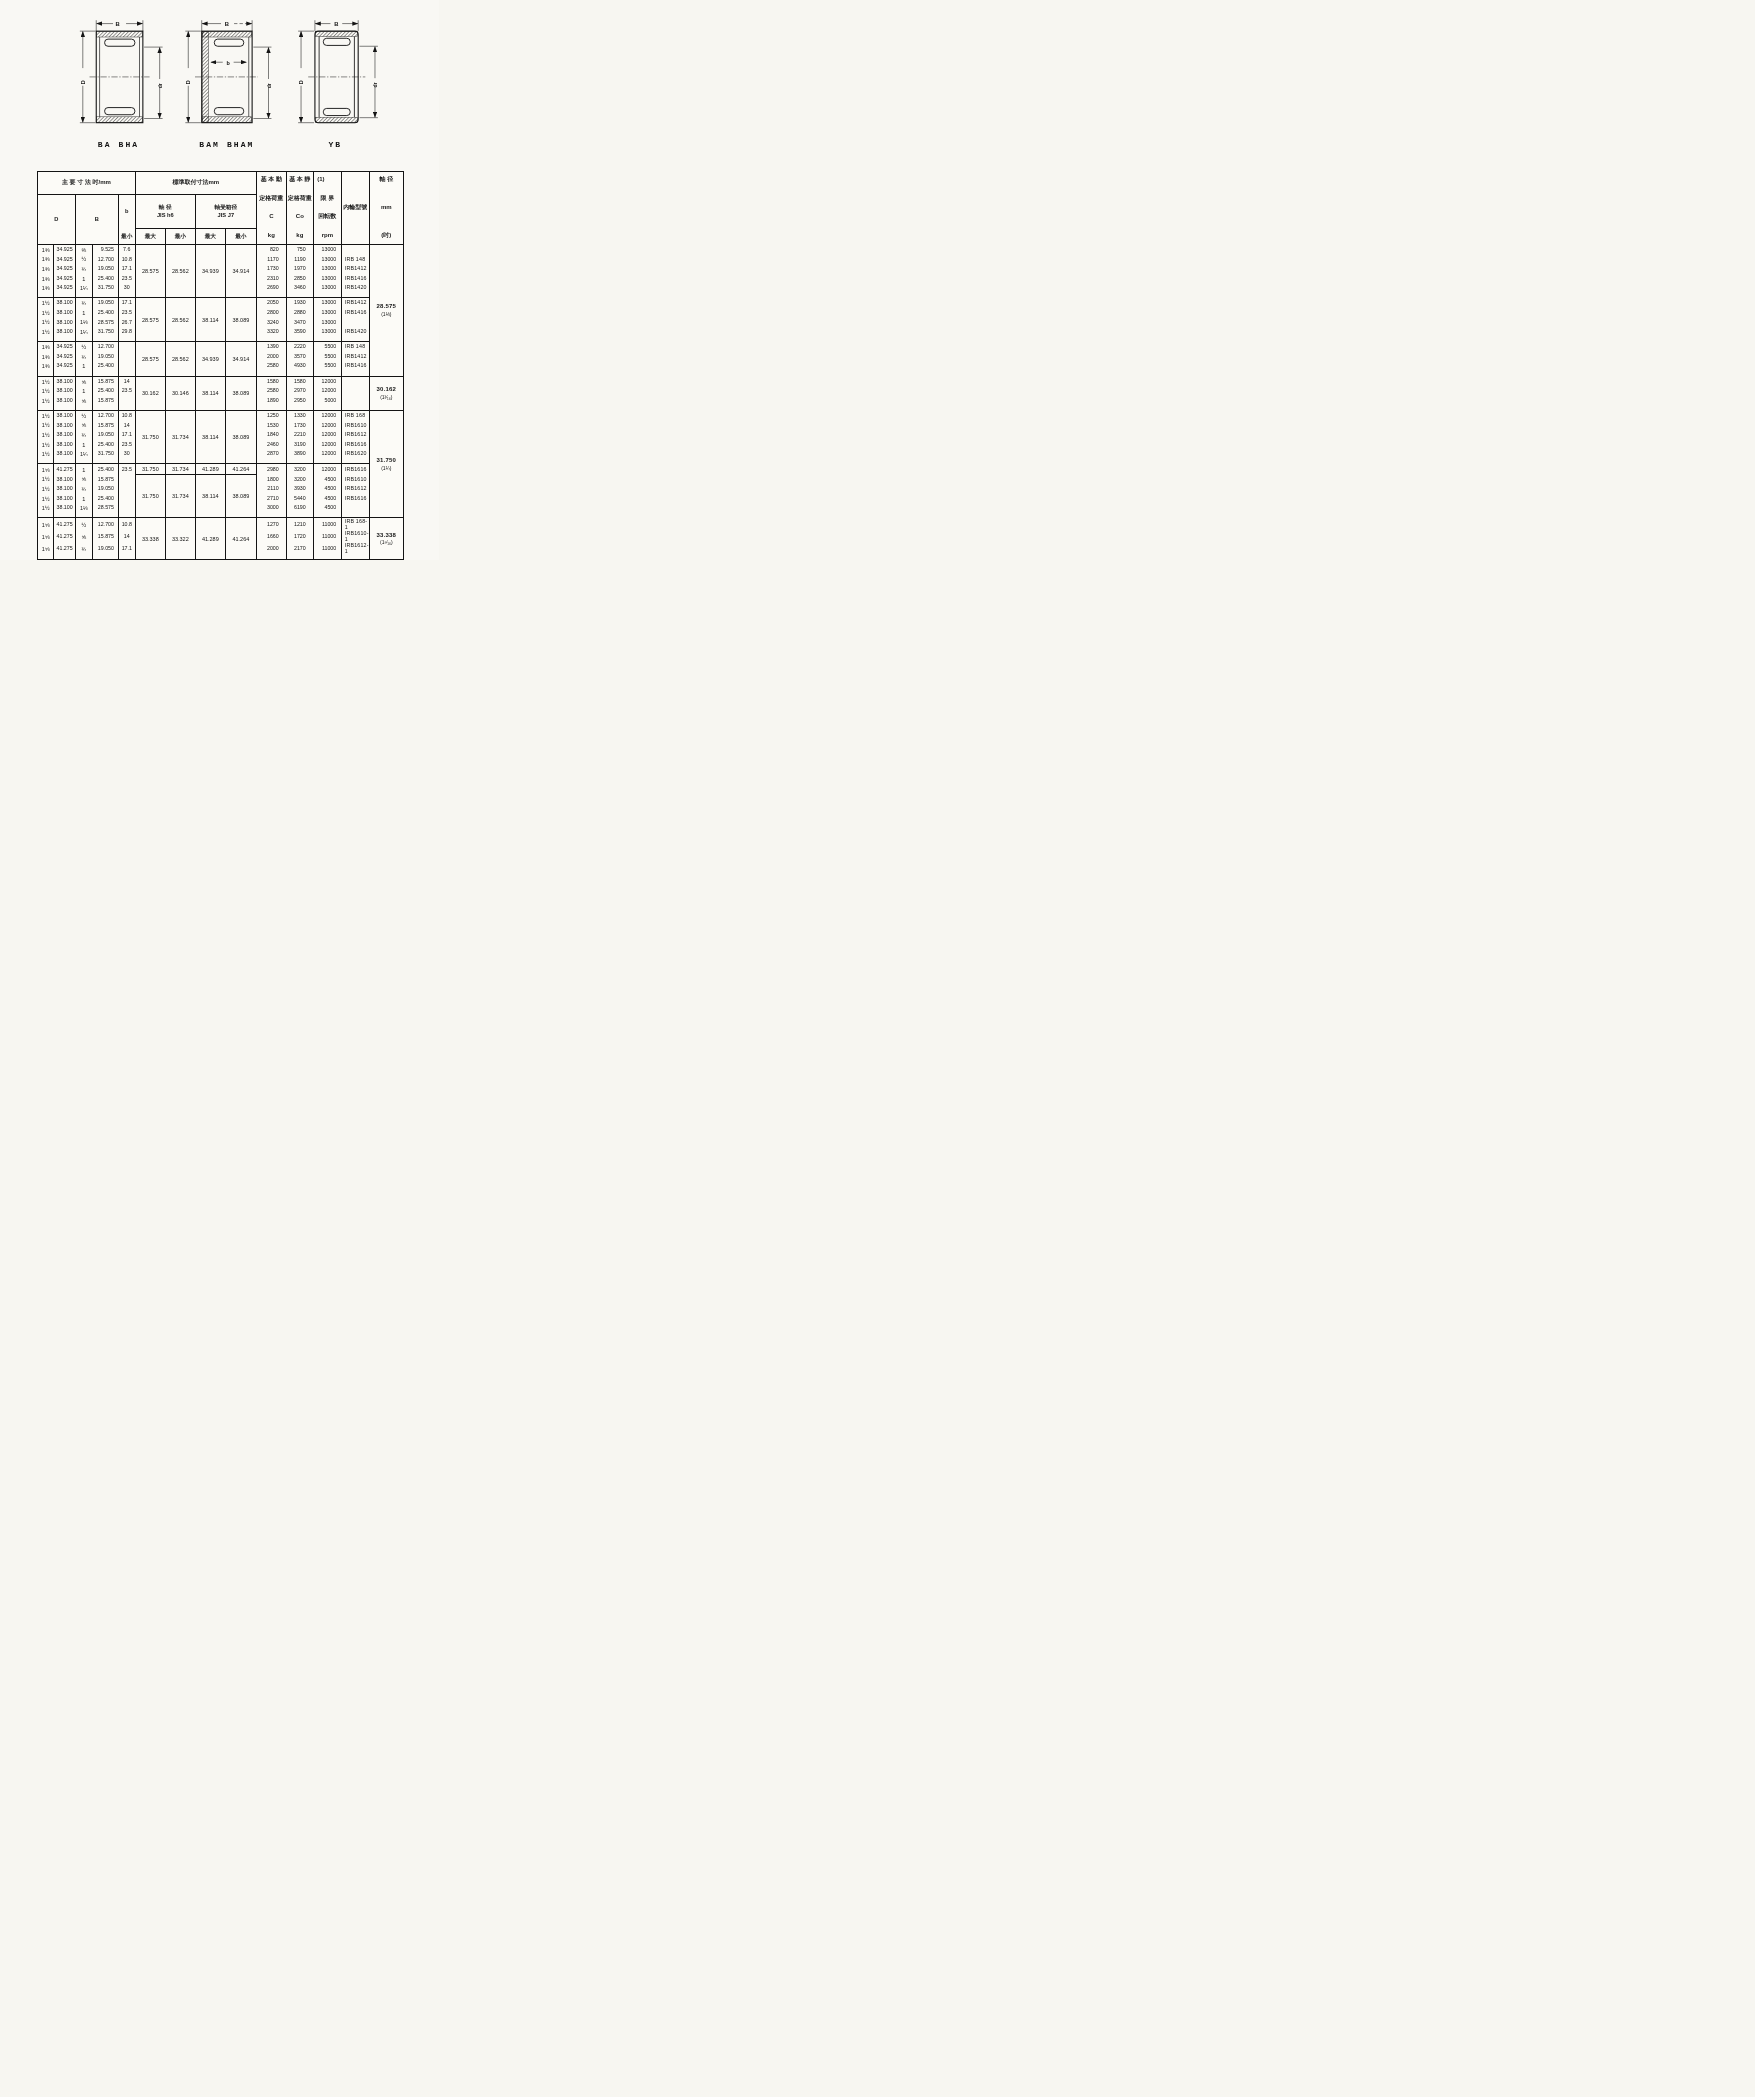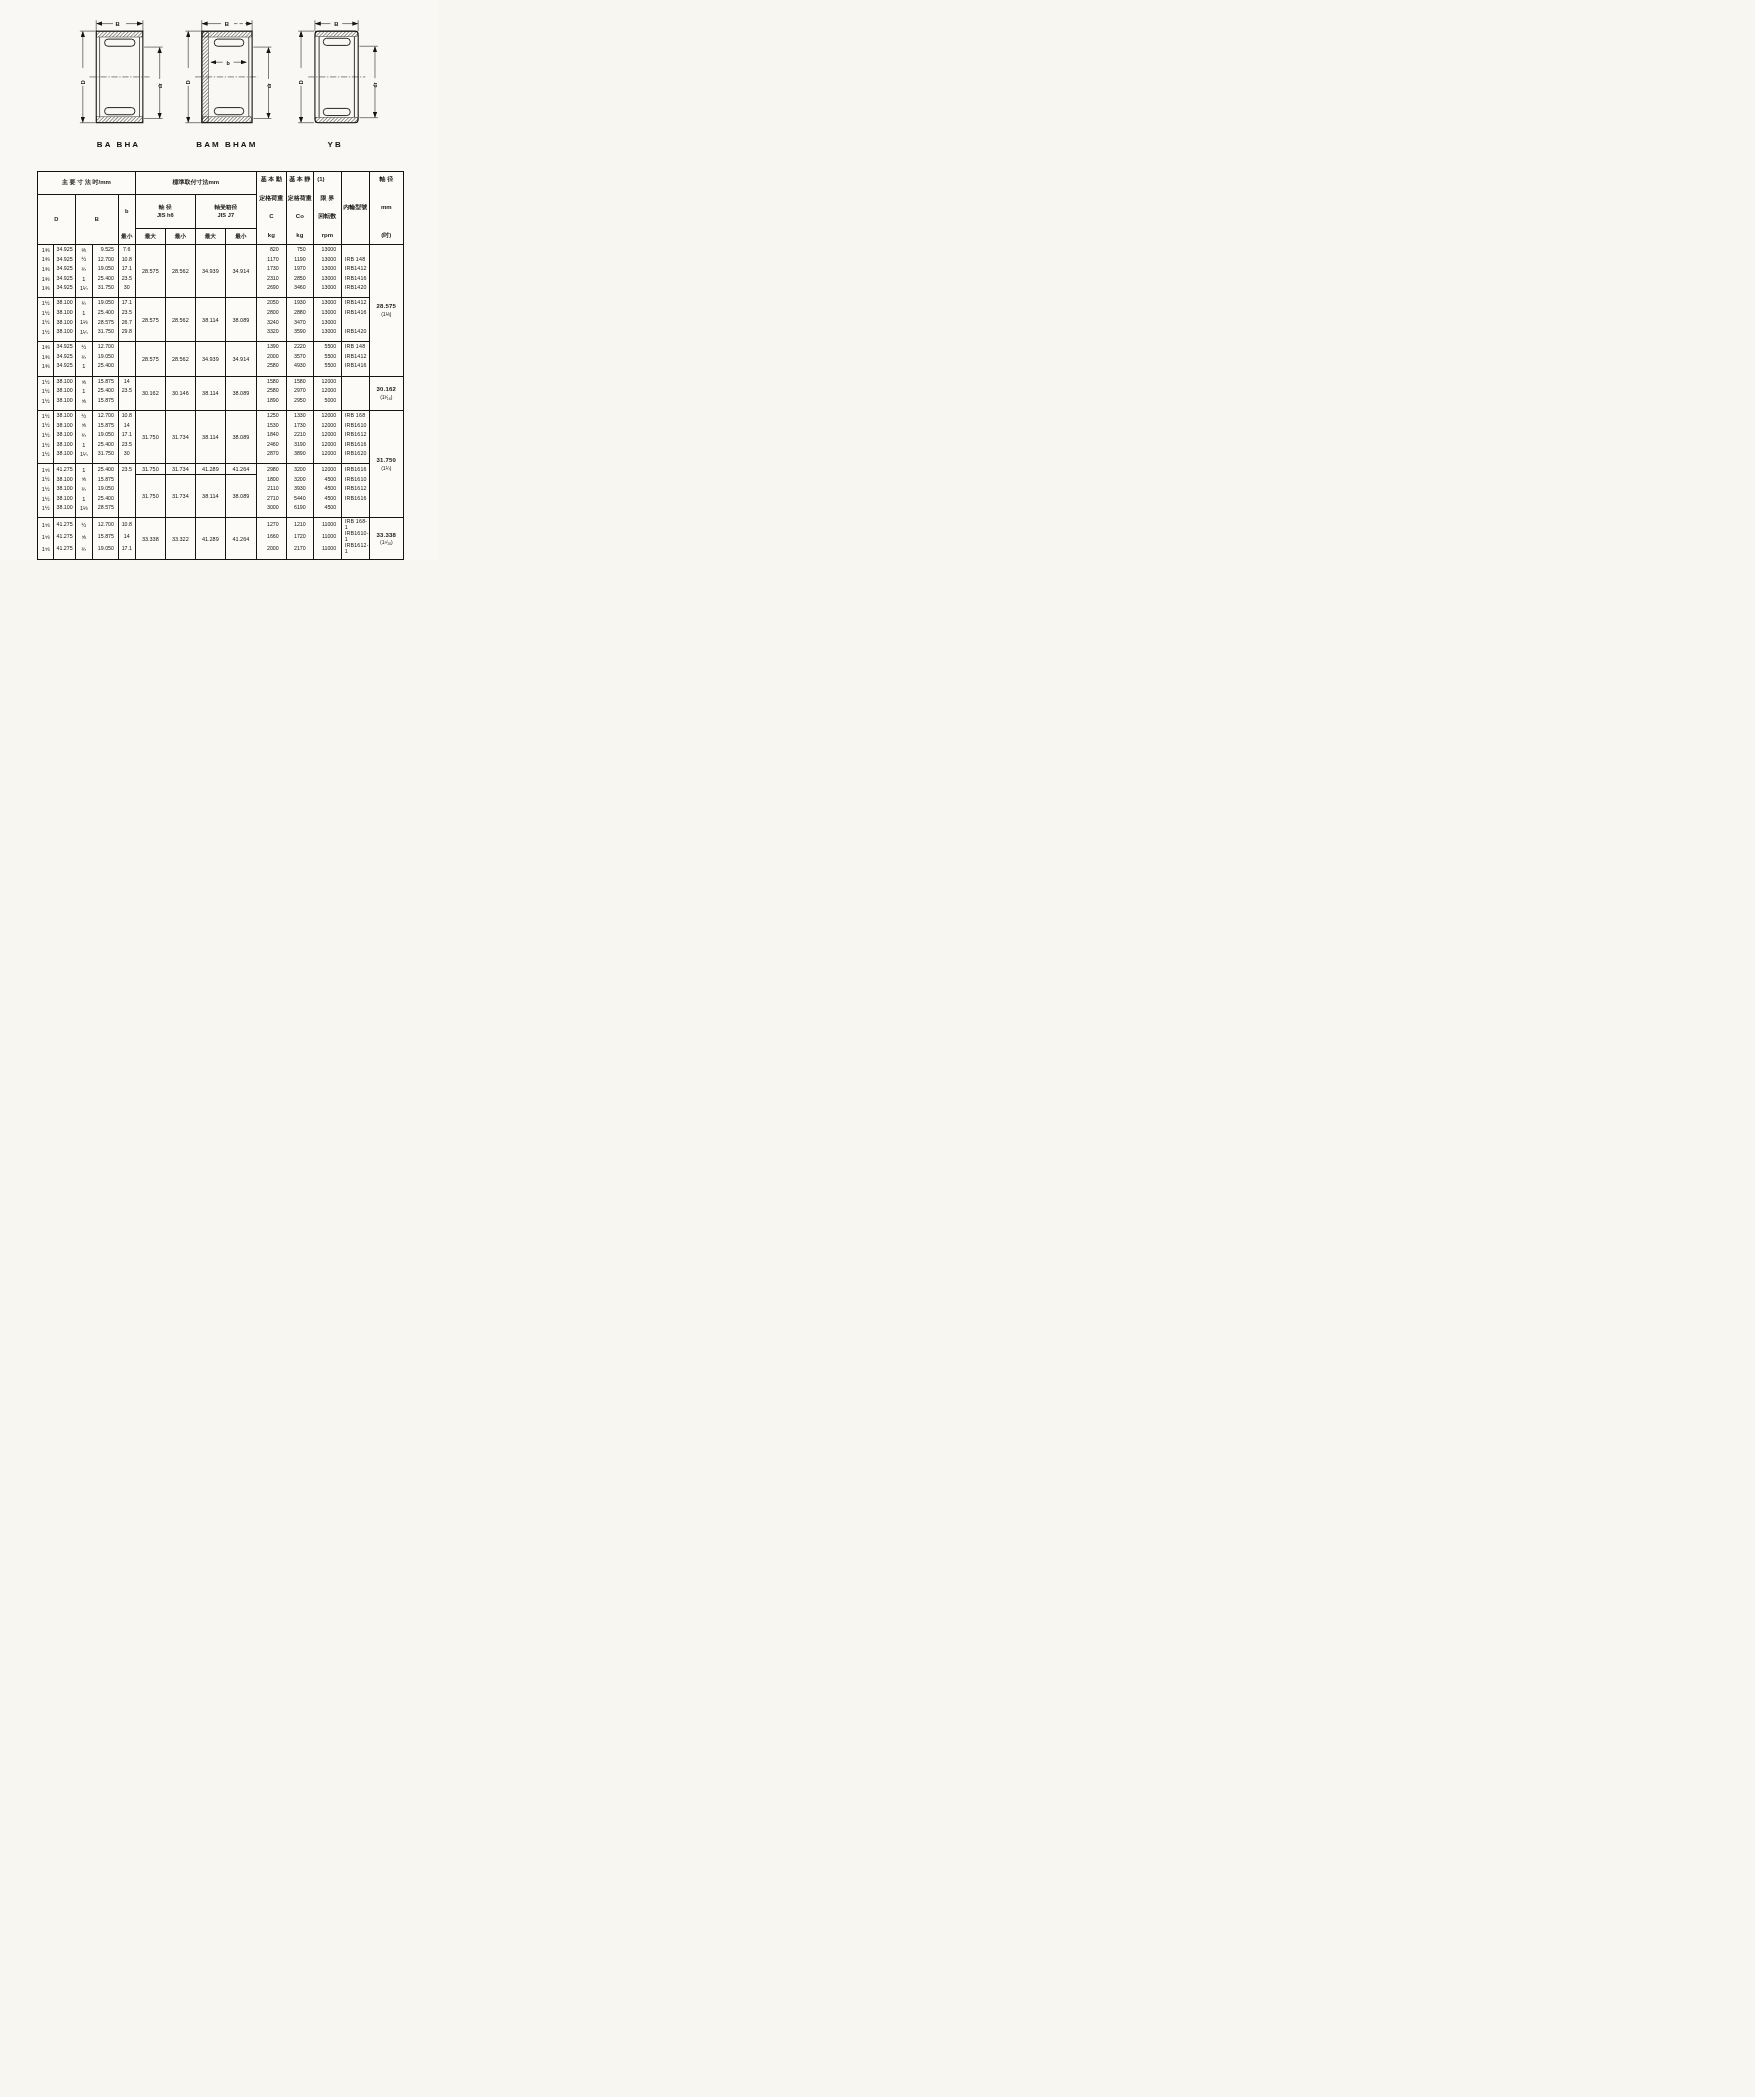--- a/index.html
+++ b/index.html
@@ -11,20 +11,21 @@
     -webkit-font-smoothing:antialiased;
   }
   .page{position:relative;width:439px;min-height:524px;background:#f9f8f4;}
   
   .diagrams{display:flex;gap:3.4px;padding:15px 0 0 66px;}
   .diag{width:105px;text-align:center;}
   .diag svg{display:block;margin:0 auto;}
   .diag-label{
     margin-top:1.7px;font-weight:bold;font-size:8px;letter-spacing:2.1px;
     color:#141414;
+    font-family:Liberation Mono, monospace;
   }
   
   .tblwrap{margin:22px 0 17px 37px;}
   table.spec{
     table-layout:fixed;width:366px;border-collapse:collapse;
     border:1.7px solid #141414;background:#fcfbf7;
   }
   th,td{overflow:hidden;}
   thead th{
     border:0.8px solid #141414;

